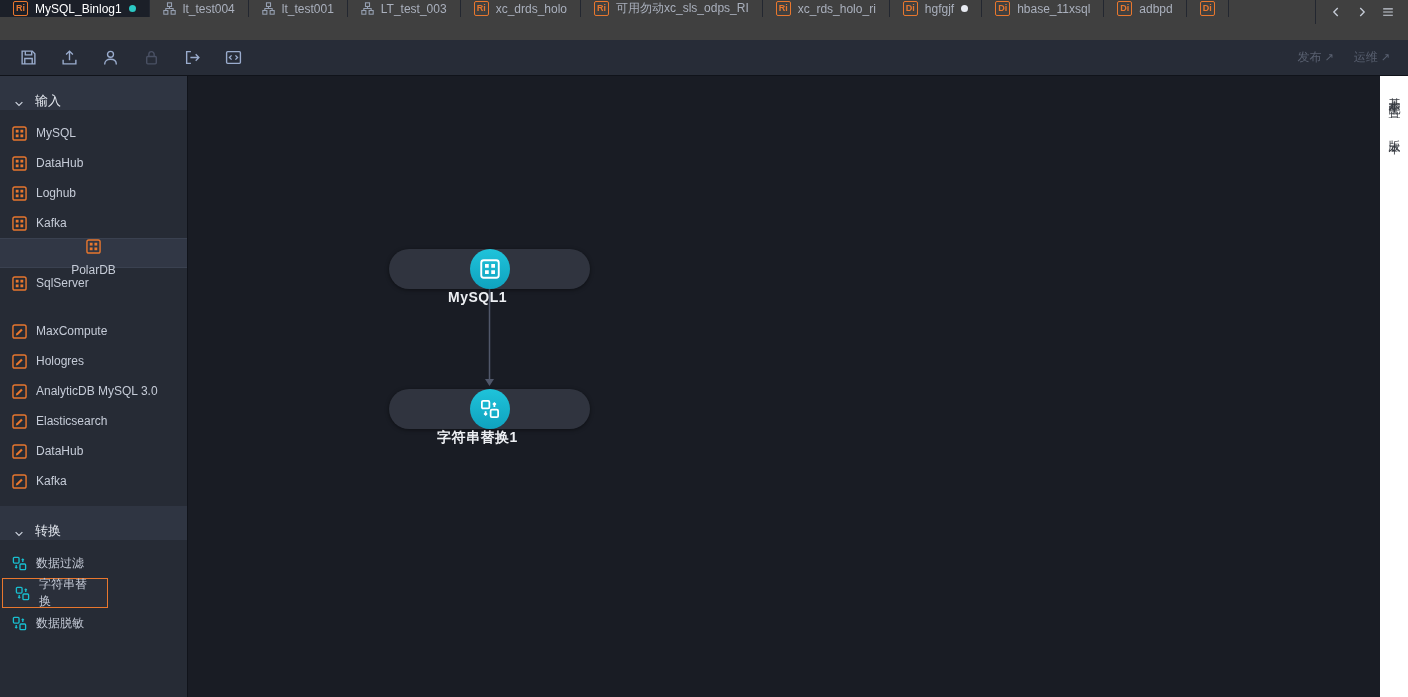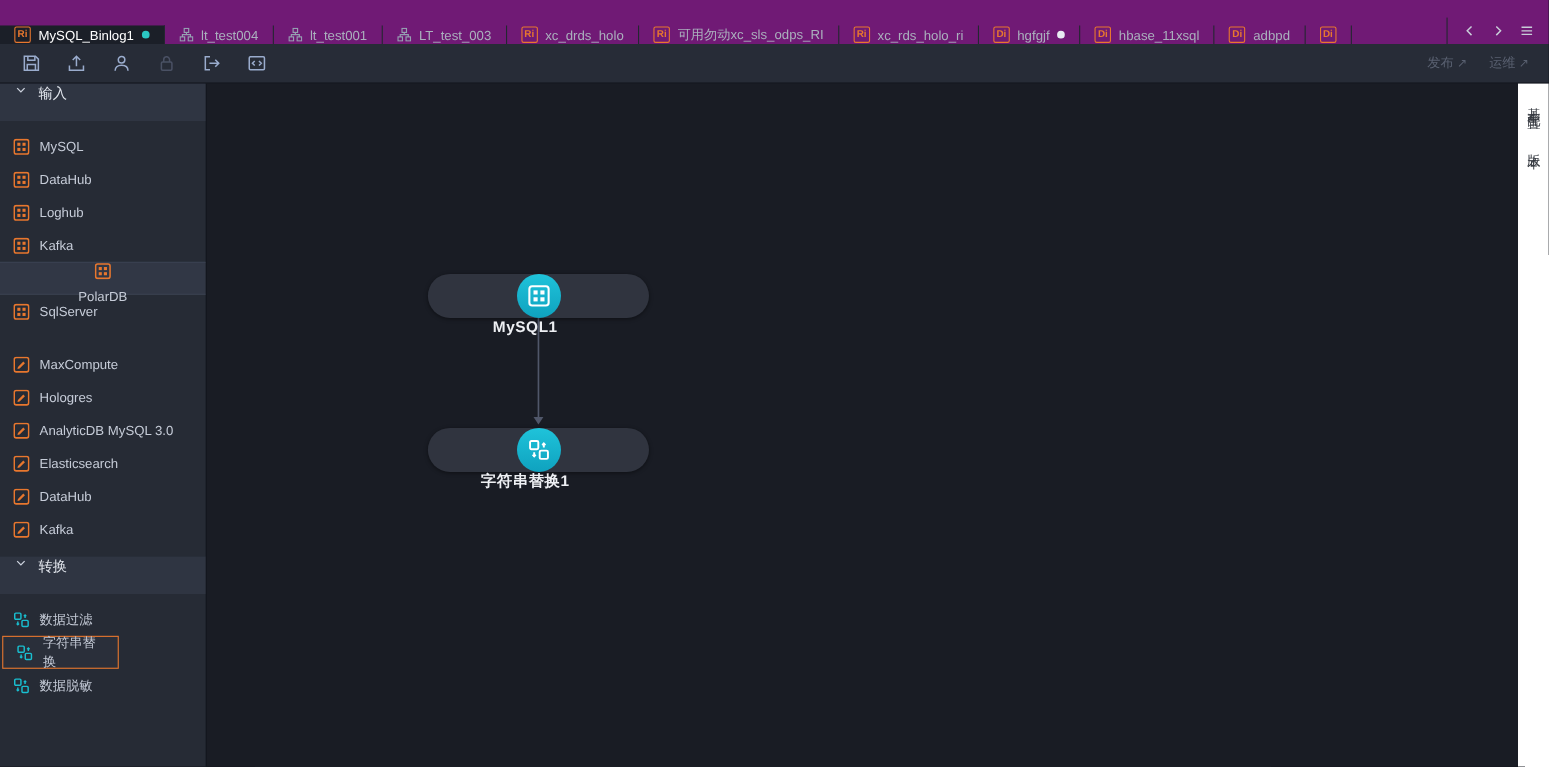--- a/index.html
+++ b/index.html
@@ -1,21 +1,21 @@
 <!DOCTYPE html>
 <html><head>
 <meta charset="utf-8">
 <style>
   *{margin:0;padding:0;box-sizing:border-box;}
   html,body{width:1408px;height:697px;overflow:hidden;background:#15181f;
     font-family:"Liberation Sans","DejaVu Sans",sans-serif;}
   .app{width:1408px;height:697px;display:flex;flex-direction:column;}
 
   
-  .tabbar{flex:0 0 40px;height:40px;background:#701a75;display:flex;align-items:flex-end;}
+  .tabbar{flex:0 0 40px;height:40px;background:#404040;display:flex;align-items:flex-start;}
   .tabs{display:flex;flex:1;overflow:hidden;}
   .tab{display:flex;align-items:center;gap:7px;padding:0 13px;border-right:1px solid #232730;
     font-size:12px;color:#aab0bd;white-space:nowrap;cursor:pointer;flex:0 0 auto;}
   .tab.active{color:#ffffff;background:#1b1f28;}
   .badge{font-size:9px;line-height:1;border:1px solid #e8772e;color:#e8772e;border-radius:2px;
     padding:2px 2px;font-weight:700;}
   .tabicon{display:flex;align-items:center;}
   .dot{width:7px;height:7px;border-radius:50%;flex:0 0 7px;}
   .tab-controls{display:flex;align-items:center;gap:2px;padding:0 8px;border-left:1px solid #232730;}
   .ctrl{width:24px;height:24px;display:flex;align-items:center;justify-content:center;cursor:pointer;}
@@ -29,21 +29,21 @@
   .toolbar-right{display:flex;gap:20px;font-size:12px;color:#596070;align-items:center;}
   .tb-link{display:flex;gap:3px;align-items:center;cursor:default;}
   .ext{font-size:11px;}
 
   
   .body{flex:1;display:flex;min-height:0;}
 
   
   .sidebar{width:188px;flex:0 0 188px;background:#262b35;display:flex;flex-direction:column;
     overflow:hidden;border-right:1px solid #10131a;}
-  .section-header{flex:0 0 34px;height:34px;background:#2f3542;display:flex;align-items:flex-start;
+  .section-header{flex:0 0 34px;height:34px;background:#2f3542;display:flex;align-items:flex-end;
     gap:10px;padding:0 13px;color:#e4e8ef;font-size:13px;cursor:pointer;}
   .chev{display:flex;align-items:center;}
   .section-items{padding:8px 0 10px;}
   .side-item{height:30px;display:flex;align-items:center;gap:9px;padding:0 12px;font-size:12px;
     color:#c6ccd8;cursor:pointer;}
   .side-item.highlighted{background:#313745;border-top:1px solid #3a4150;border-bottom:1px solid #3a4150;flex-direction:column;}
   .side-item.selected{border:1px solid #e8772e;width:106px;background:#2a2f3a;margin-left:2px;}
   .item-icon{display:flex;align-items:center;flex:0 0 15px;}
 
   

